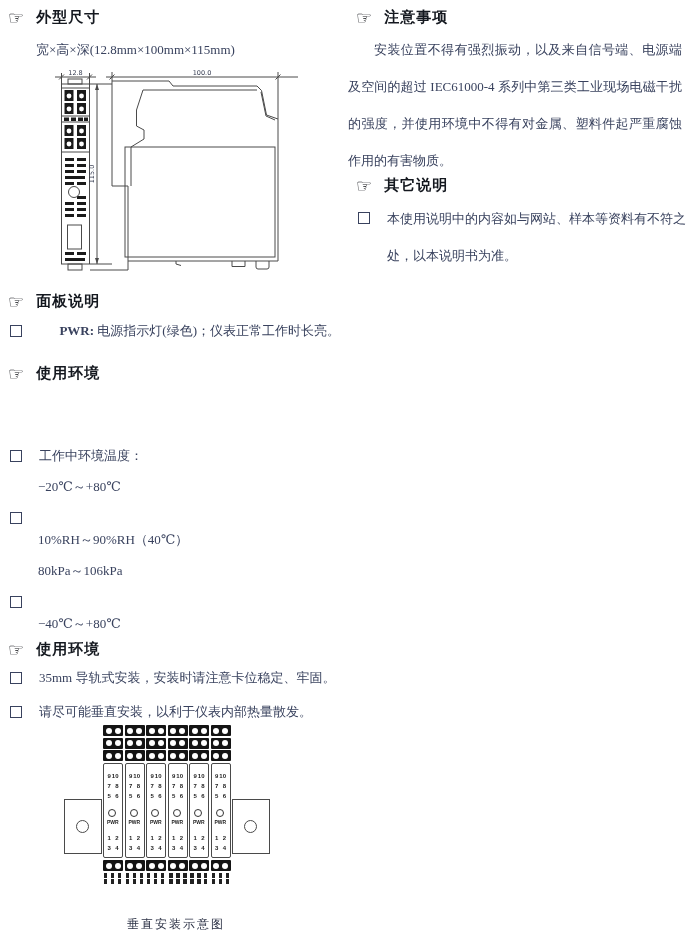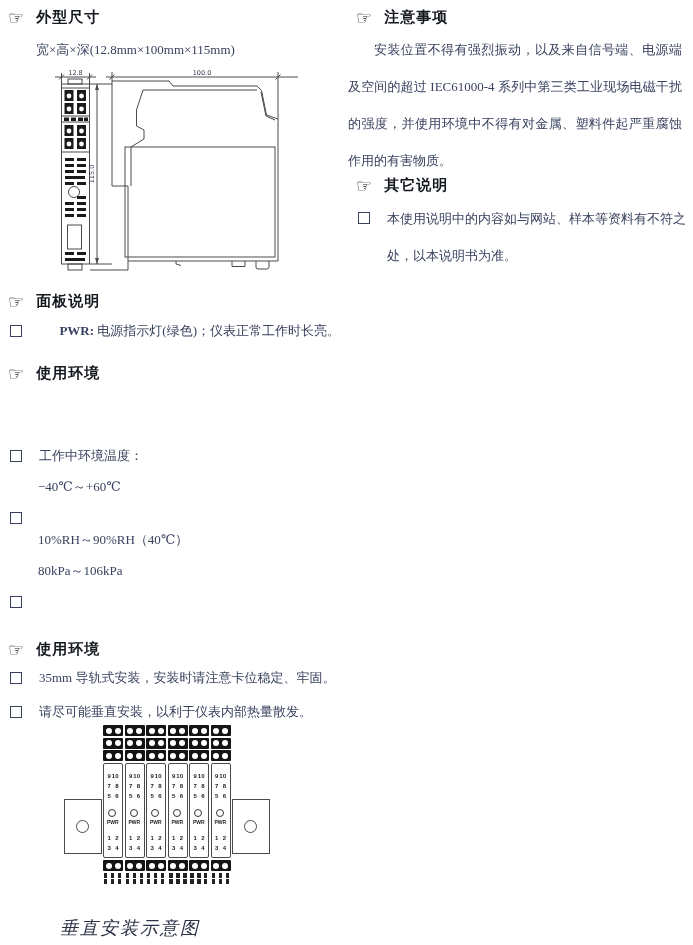--- a/index.html
+++ b/index.html
@@ -41,21 +41,21 @@
   .m-body{height:86px;border:1px solid #4a4a4a;border-radius:2px;background:#fff;
           margin-top:2px;margin-bottom:2px;padding-top:7px;box-sizing:content-box;}
   .numrow{display:flex;justify-content:space-between;padding:0 3.5px;font-size:6px;
           font-weight:bold;line-height:10px;color:#222;}
   .led-dot{display:block;width:6px;height:6px;border:1px solid #333;border-radius:50%;
            margin:8px 0 2px 4px;background:#fff;}
   .led-label{display:block;font-size:5px;font-weight:bold;color:#222;padding-left:3px;line-height:7px;}
   .m-nums-bot{margin-top:7px;}
   .slots{height:5px;margin:1.5px 1px 0 1px;
          background:repeating-linear-gradient(90deg,#222 0 3.5px,transparent 3.5px 7px);}
-  .caption{font-size:18px;color:#2c3246;letter-spacing:2px;font-style:italic;}
+  .caption{font-size:12px;color:#2c3246;letter-spacing:2px;text-align:center;}
   svg text{font-family:"DejaVu Sans",sans-serif;}
 </style>
 </head>
 <body>
 
 <div class="page">
 
   <div class="abs h" style="left:8px;top:8px;">
     <span class="hand">☞</span>
     <span>外型尺寸</span>
@@ -183,29 +183,30 @@
   <div class="abs h" style="left:8px;top:364px;">
     <span class="hand">☞</span>
     <span>使用环境</span>
   </div>
 
   <div class="abs txt envlist" style="left:10px;top:392px;width:330px;margin-top:48px;">
     <div class="item">
       <span class="sq"></span>
       <span>工作中环境温度：</span>
       </div>
-    <div class="env-value">−40℃～+60℃</div>
+    <div class="env-value">−20℃～+80℃</div>
     <div class="item">
       <span class="sq"></span>
       </div>
     <div class="env-value">10%RH～90%RH（40℃）</div>
     <div class="env-value">80kPa～106kPa</div>
     <div class="item">
       <span class="sq"></span>
       </div>
+    <div class="env-value">−40℃～+80℃</div>
   </div>
 
   <div class="abs h" style="left:8px;top:640px;">
     <span class="hand">☞</span>
     <span>使用环境</span>
   </div>
 
   <div class="abs item txt" style="left:10px;top:669px;width:335px;text-align:right;">
     <span class="sq"></span>
     <span>35mm 导轨式安装，安装时请注意卡位稳定、牢固。</span>

